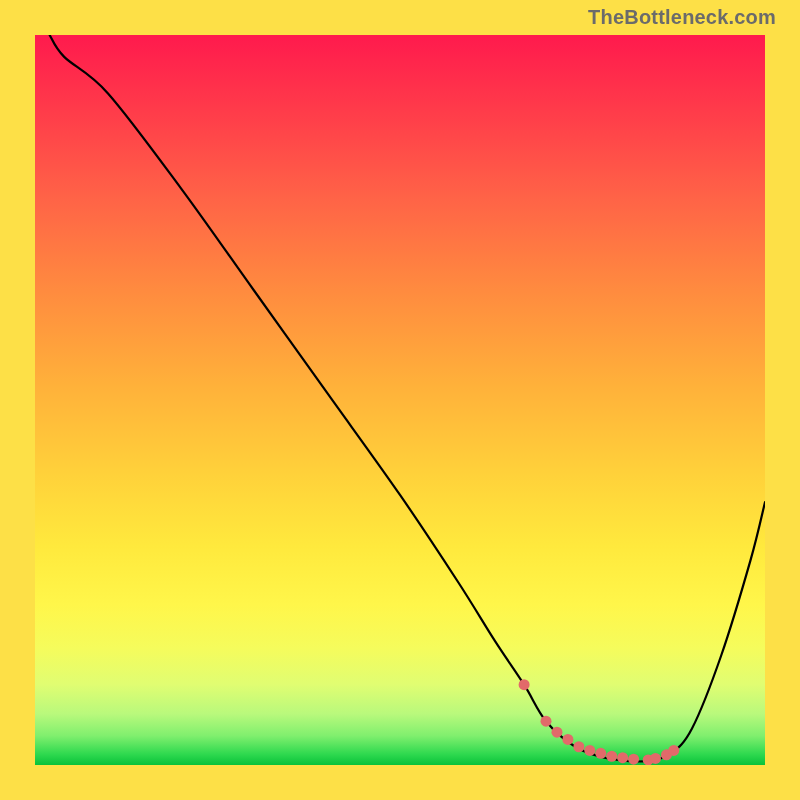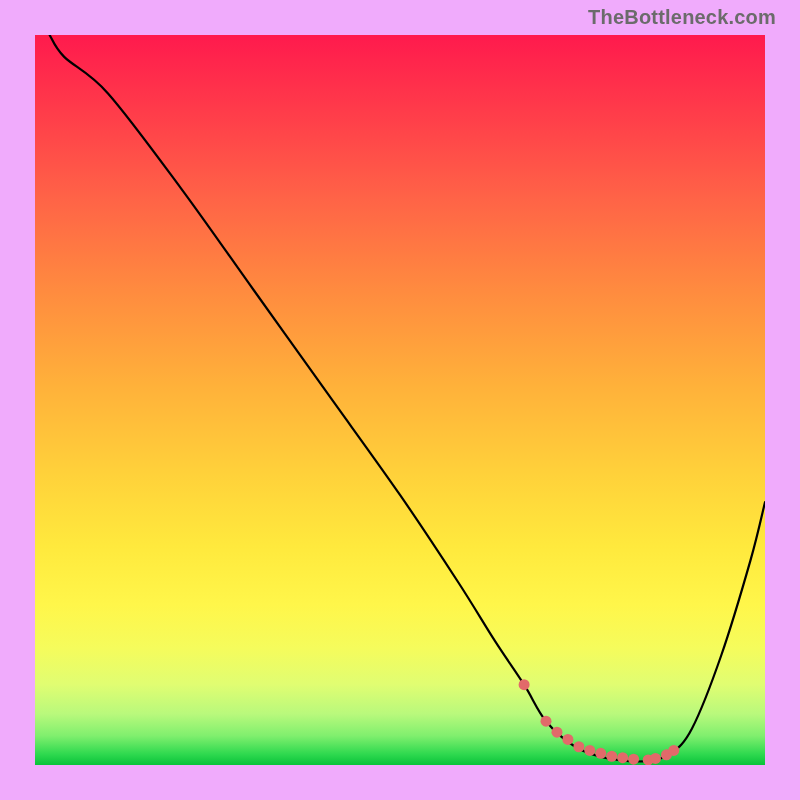--- a/index.html
+++ b/index.html
@@ -10,21 +10,21 @@
     background: #000;
     overflow: hidden;
     font-family: Arial, Helvetica, sans-serif;
   }
   .frame {
     position: absolute;
     left: 0;
     top: 0;
     width: 800px;
     height: 800px;
-    background: #f0abfc;
+    background: #fde047;
   }
   .plot-area {
     position: absolute;
     left: 35px;
     top: 35px;
     width: 730px;
     height: 730px;
     
     background: linear-gradient(
       to bottom,

